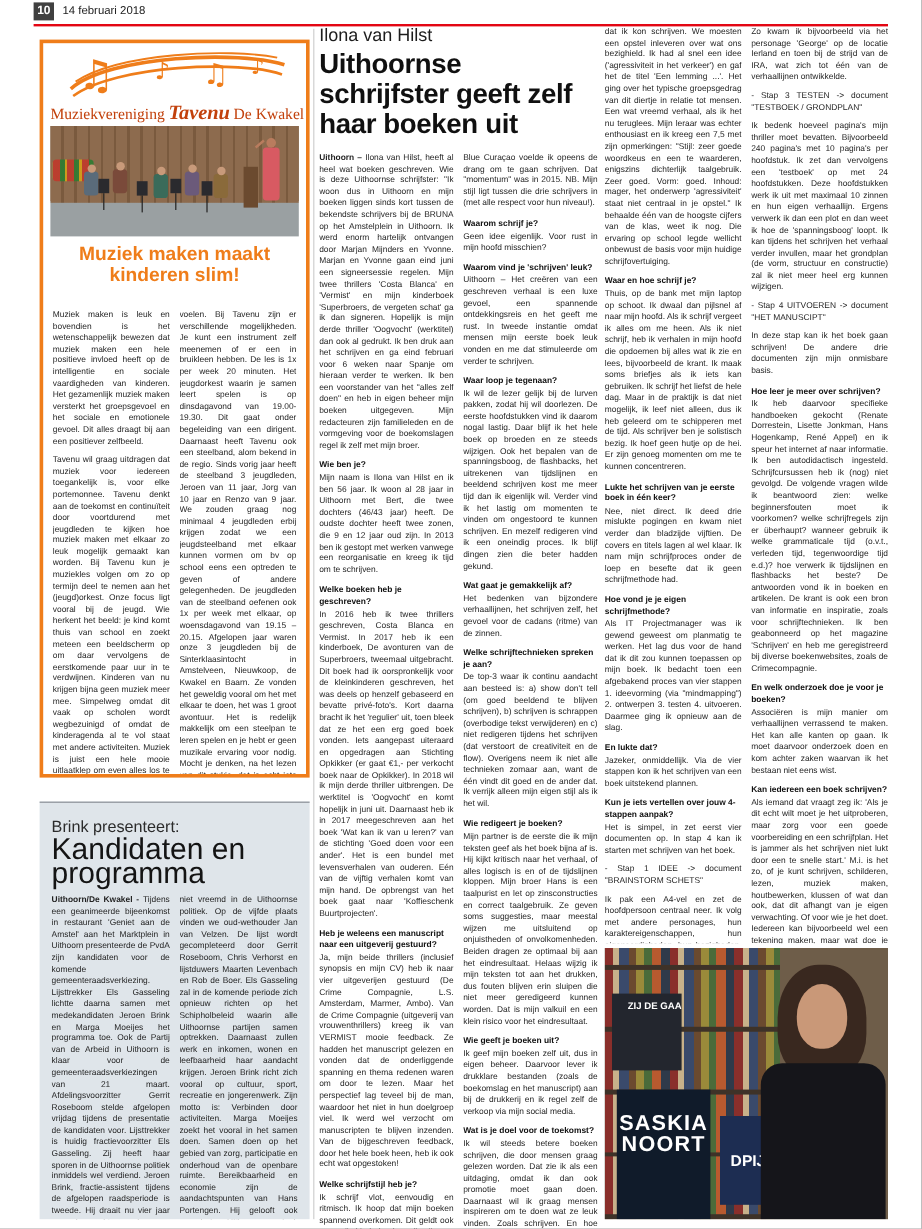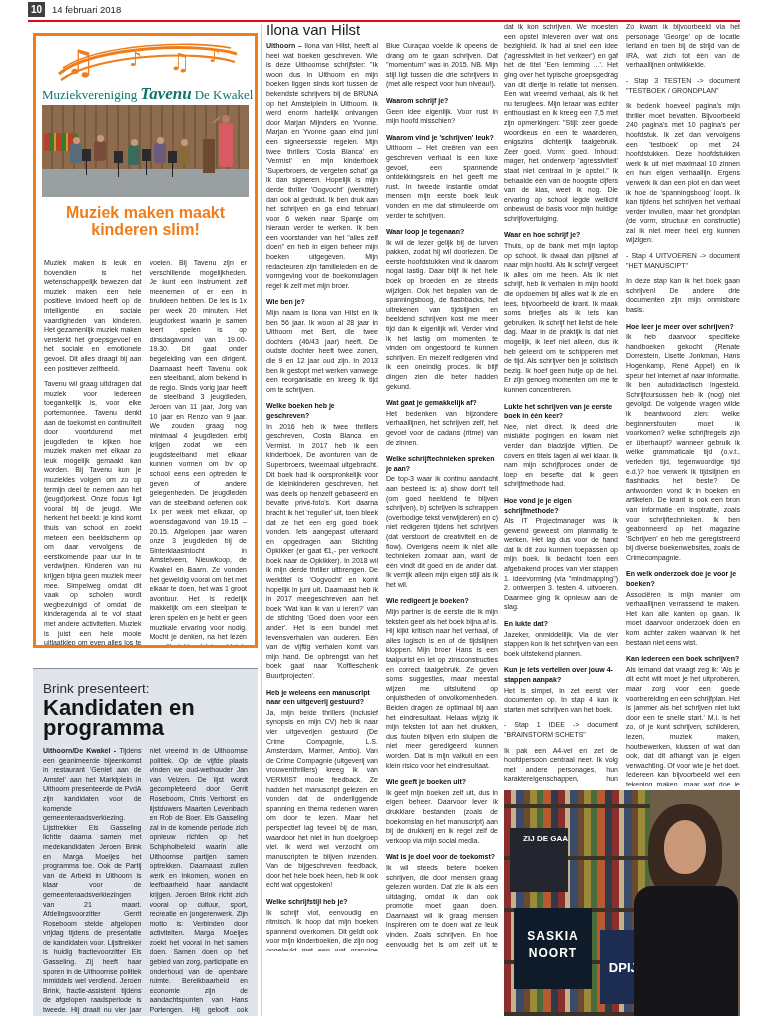--- a/index.html
+++ b/index.html
@@ -15,21 +15,21 @@
   .cols{display:flex;gap:8px;overflow:hidden;}
   .col{flex:1;overflow:hidden;font-size:7px;line-height:9.6px;text-align:justify;}
   .col p{margin:0 0 6px;}
   .col p.sub{font-weight:bold;margin:7px 0 1px;text-align:left;color:#111;}
   .col b{font-weight:bold;}
   
   .left-rail{position:absolute;left:33px;top:33px;width:225px;}
   .tavenu-box{box-sizing:border-box;height:615px;border:3px solid #ef7d1a;padding:4px 6px;overflow:hidden;}
   .tav-logo{height:44px;text-align:center;color:#ef7d1a;position:relative;overflow:hidden;}
   .tav-logo svg{display:block;margin:0 auto;}
-  .tav-org{text-align:left;font-family:"Liberation Serif",serif;color:#0f766e;font-size:13px;height:18px;white-space:nowrap;}
+  .tav-org{text-align:left;font-family:"Liberation Serif",serif;color:#c2410c;font-size:13px;height:18px;white-space:nowrap;}
   .tav-org .script{font-family:"Liberation Serif",serif;font-style:italic;font-weight:bold;font-size:17px;padding:0 3px;}
   .tav-photo{position:relative;height:92px;margin:3px 0 0;overflow:hidden;
      background:linear-gradient(#7c5d41 0 68%,#9aa0a2 68% 100%);}
   .tav-photo .wood{position:absolute;inset:0 0 30% 0;
      background:repeating-linear-gradient(90deg,#8d6b4e 0 9px,#7a5a3e 9px 11px);}
   .tav-photo .flowers{position:absolute;left:2px;top:28px;width:34px;height:18px;border-radius:3px;
      background:repeating-linear-gradient(90deg,#c0392b 0 6px,#2e7d32 6px 10px,#d4a017 10px 12px);opacity:.9;}
   .stand{position:absolute;width:9px;height:12px;background:#2a2a2e;}
   .stand:after{content:"";position:absolute;left:4px;top:12px;width:1px;height:14px;background:#222;}
   .kid{position:absolute;width:12px;height:20px;border-radius:3px;}
@@ -37,38 +37,38 @@
   .conductor{position:absolute;right:16px;top:18px;width:14px;height:44px;background:#d85a62;border-radius:3px;}
   .conductor:before{content:"";position:absolute;left:3px;top:-8px;width:8px;height:8px;border-radius:50%;background:#b97c5e;}
   .conductor:after{content:"";position:absolute;left:-7px;top:-4px;width:9px;height:2px;background:#b97c5e;transform:rotate(-40deg);}
   .lectern{position:absolute;right:34px;top:34px;width:12px;height:34px;background:#6b4a2f;}
   .tav-head{color:#ef7d1a;font-weight:bold;font-size:16px;line-height:17px;text-align:center;margin:7px 0 20px;}
   .tav-cols{height:404px;padding:0 2px;}
   
   .pvda{box-sizing:border-box;margin-top:20px;height:348px;background:#dfe5ea;border-top:1px solid #8a9097;
         padding:12px 10px 10px;overflow:hidden;}
   .pvda-kicker{font-size:13.5px;color:#2b2b2b;margin:0 0 2px;}
-  .pvda-head{font-size:22px;line-height:20px;font-weight:bold;color:#141414;margin:0 0 8px;}
+  .pvda-head{font-size:25px;line-height:20px;font-weight:normal;color:#141414;margin:0 0 8px;}
   .pvda .cols{height:282px;}
   
   .main-left{position:absolute;left:266px;top:22px;width:232px;}
   .main-right{position:absolute;left:504px;top:22px;width:236px;}
   .kicker{font-size:15px;line-height:16px;color:#1c1c1c;margin:0 0 3px;}
   .headline{font-size:23px;line-height:25px;font-weight:bold;letter-spacing:-0.3px;color:#101010;margin:0 0 11px;}
   .main-left .cols{height:910px;}
   .main-right .cols{height:764px;}
   
   .ilona-photo{position:relative;margin-top:4px;height:226px;overflow:hidden;background:#6e5d49;}
   .shelf{position:absolute;left:0;top:0;width:62%;height:100%;
      background:
        repeating-linear-gradient(0deg,#3e3228 0 4px,transparent 4px 52px),
        repeating-linear-gradient(90deg,#8a2f2b 0 7px,#c8b18a 7px 12px,#3a4a6b 12px 20px,#6b4a2f 20px 26px,#9a8a3a 26px 33px,#4a6b3a 33px 39px,#b85a2f 39px 47px,#2f3a4a 47px 54px);}
   .cover{position:absolute;color:#fff;font-weight:bold;text-align:center;overflow:hidden;}
   .cover.c1{left:6px;top:38px;width:58px;height:64px;background:#23262e;font-size:8px;line-height:10px;padding-top:6px;box-sizing:border-box;text-align:right;}
-  .cover.c2{left:10px;top:118px;width:78px;height:81px;background:#101b2a;font-size:12px;line-height:17px;padding-top:20px;box-sizing:border-box;letter-spacing:1px;}
+  .cover.c2{left:10px;top:118px;width:78px;height:108px;background:#101b2a;font-size:18px;line-height:17px;padding-top:20px;box-sizing:border-box;letter-spacing:1px;}
   .cover.c3{left:96px;top:140px;width:56px;height:74px;background:#1d2d52;font-size:13px;line-height:15px;padding-top:30px;box-sizing:border-box;}
   .woman{position:absolute;right:0;top:0;width:44%;height:100%;}
   .woman .hair{position:absolute;right:18px;top:14px;width:74px;height:96px;border-radius:46% 46% 40% 40%;background:#39281f;}
   .woman .face{position:absolute;right:34px;top:30px;width:42px;height:54px;border-radius:50% 50% 46% 46%;background:#c99878;}
   .woman .torso{position:absolute;right:2px;top:96px;width:104px;height:130px;border-radius:18px 18px 0 0;background:#15151a;}
   .frag{display:block;}
 </style>
 </head>
 <body>
 
@@ -131,20 +131,21 @@
           </div>
         <div class="col">
             <p>niet vreemd in de Uithoornse politiek. Op de vijfde plaats vinden we oud-wethouder Jan van Velzen. De lijst wordt gecompleteerd door Gerrit Roseboom, Chris Verhorst en lijstduwers Maarten Levenbach en Rob de Boer. Els Gasseling zal in de komende periode zich opnieuw richten op het Schipholbeleid waarin alle Uithoornse partijen samen optrekken. Daarnaast zullen werk en inkomen, wonen en leefbaarheid haar aandacht krijgen. Jeroen Brink richt zich vooral op cultuur, sport, recreatie en jongerenwerk. Zijn motto is: Verbinden door activiteiten. Marga Moeijes zoekt het vooral in het samen doen. Samen doen op het gebied van zorg, participatie en onderhoud van de openbare ruimte. Bereikbaarheid en economie zijn de aandachtspunten van Hans Portengen. Hij gelooft ook vooral in: Uithoorn: sociaal, mooi wel!</p>
           </div>
       </div>
     </div>
   </div>
 
   <div class="main-left">
     <div class="kicker">Ilona van Hilst</div>
+    <h1 class="headline">Uithoornse schrijfster geeft zelf haar boeken uit</h1>
     <div class="cols">
       <div class="col">
           <p><b>Uithoorn – </b>Ilona van Hilst, heeft al heel wat boeken geschreven. Wie is deze Uithoornse schrijfster: "Ik woon dus in Uithoorn en mijn boeken liggen sinds kort tussen de bekendste schrijvers bij de BRUNA op het Amstelplein in Uithoorn. Ik werd enorm hartelijk ontvangen door Marjan Mijnders en Yvonne. Marjan en Yvonne gaan eind juni een signeersessie regelen. Mijn twee thrillers 'Costa Blanca' en 'Vermist' en mijn kinderboek 'Superbroers, de vergeten schat' ga ik dan signeren. Hopelijk is mijn derde thriller 'Oogvocht' (werktitel) dan ook al gedrukt. Ik ben druk aan het schrijven en ga eind februari voor 6 weken naar Spanje om hieraan verder te werken. Ik ben een voorstander van het "alles zelf doen" en heb in eigen beheer mijn boeken uitgegeven. Mijn redacteuren zijn familieleden en de vormgeving voor de boekomslagen regel ik zelf met mijn broer.</p>
           <p class="sub">Wie ben je?</p>
           <p>Mijn naam is Ilona van Hilst en ik ben 56 jaar. Ik woon al 28 jaar in Uithoorn met Bert, die twee dochters (46/43 jaar) heeft. De oudste dochter heeft twee zonen, die 9 en 12 jaar oud zijn. In 2013 ben ik gestopt met werken vanwege een reorganisatie en kreeg ik tijd om te schrijven.</p>
           <p class="sub">Welke boeken heb je geschreven?</p>
           <p>In 2016 heb ik twee thrillers geschreven, Costa Blanca en Vermist. In 2017 heb ik een kinderboek, De avonturen van de Superbroers, tweemaal uitgebracht. Dit boek had ik oorspronkelijk voor de kleinkinderen geschreven, het was deels op henzelf gebaseerd en bevatte privé-foto's. Kort daarna bracht ik het 'regulier' uit, toen bleek dat ze het een erg goed boek vonden. Iets aangepast uiteraard en opgedragen aan Stichting Opkikker (er gaat €1,- per verkocht boek naar de Opkikker). In 2018 wil ik mijn derde thriller uitbrengen. De werktitel is 'Oogvocht' en komt hopelijk in juni uit. Daarnaast heb ik in 2017 meegeschreven aan het boek 'Wat kan ik van u leren?' van de stichting 'Goed doen voor een ander'. Het is een bundel met levensverhalen van ouderen. Eén van de vijftig verhalen komt van mijn hand. De opbrengst van het boek gaat naar 'Koffieschenk Buurtprojecten'.</p>
           <p class="sub">Heb je weleens een manuscript naar een uitgeverij gestuurd?</p>
           <p>Ja, mijn beide thrillers (inclusief synopsis en mijn CV) heb ik naar vier uitgeverijen gestuurd (De Crime Compagnie, L.S. Amsterdam, Marmer, Ambo). Van de Crime Compagnie (uitgeverij van vrouwenthrillers) kreeg ik van VERMIST mooie feedback. Ze hadden het manuscript gelezen en vonden dat de onderliggende spanning en thema redenen waren om door te lezen. Maar het perspectief lag teveel bij de man, waardoor het niet in hun doelgroep viel. Ik werd wel verzocht om manuscripten te blijven inzenden. Van de bijgeschreven feedback, door het hele boek heen, heb ik ook echt wat opgestoken!</p>
           <p class="sub">Welke schrijfstijl heb je?</p>

